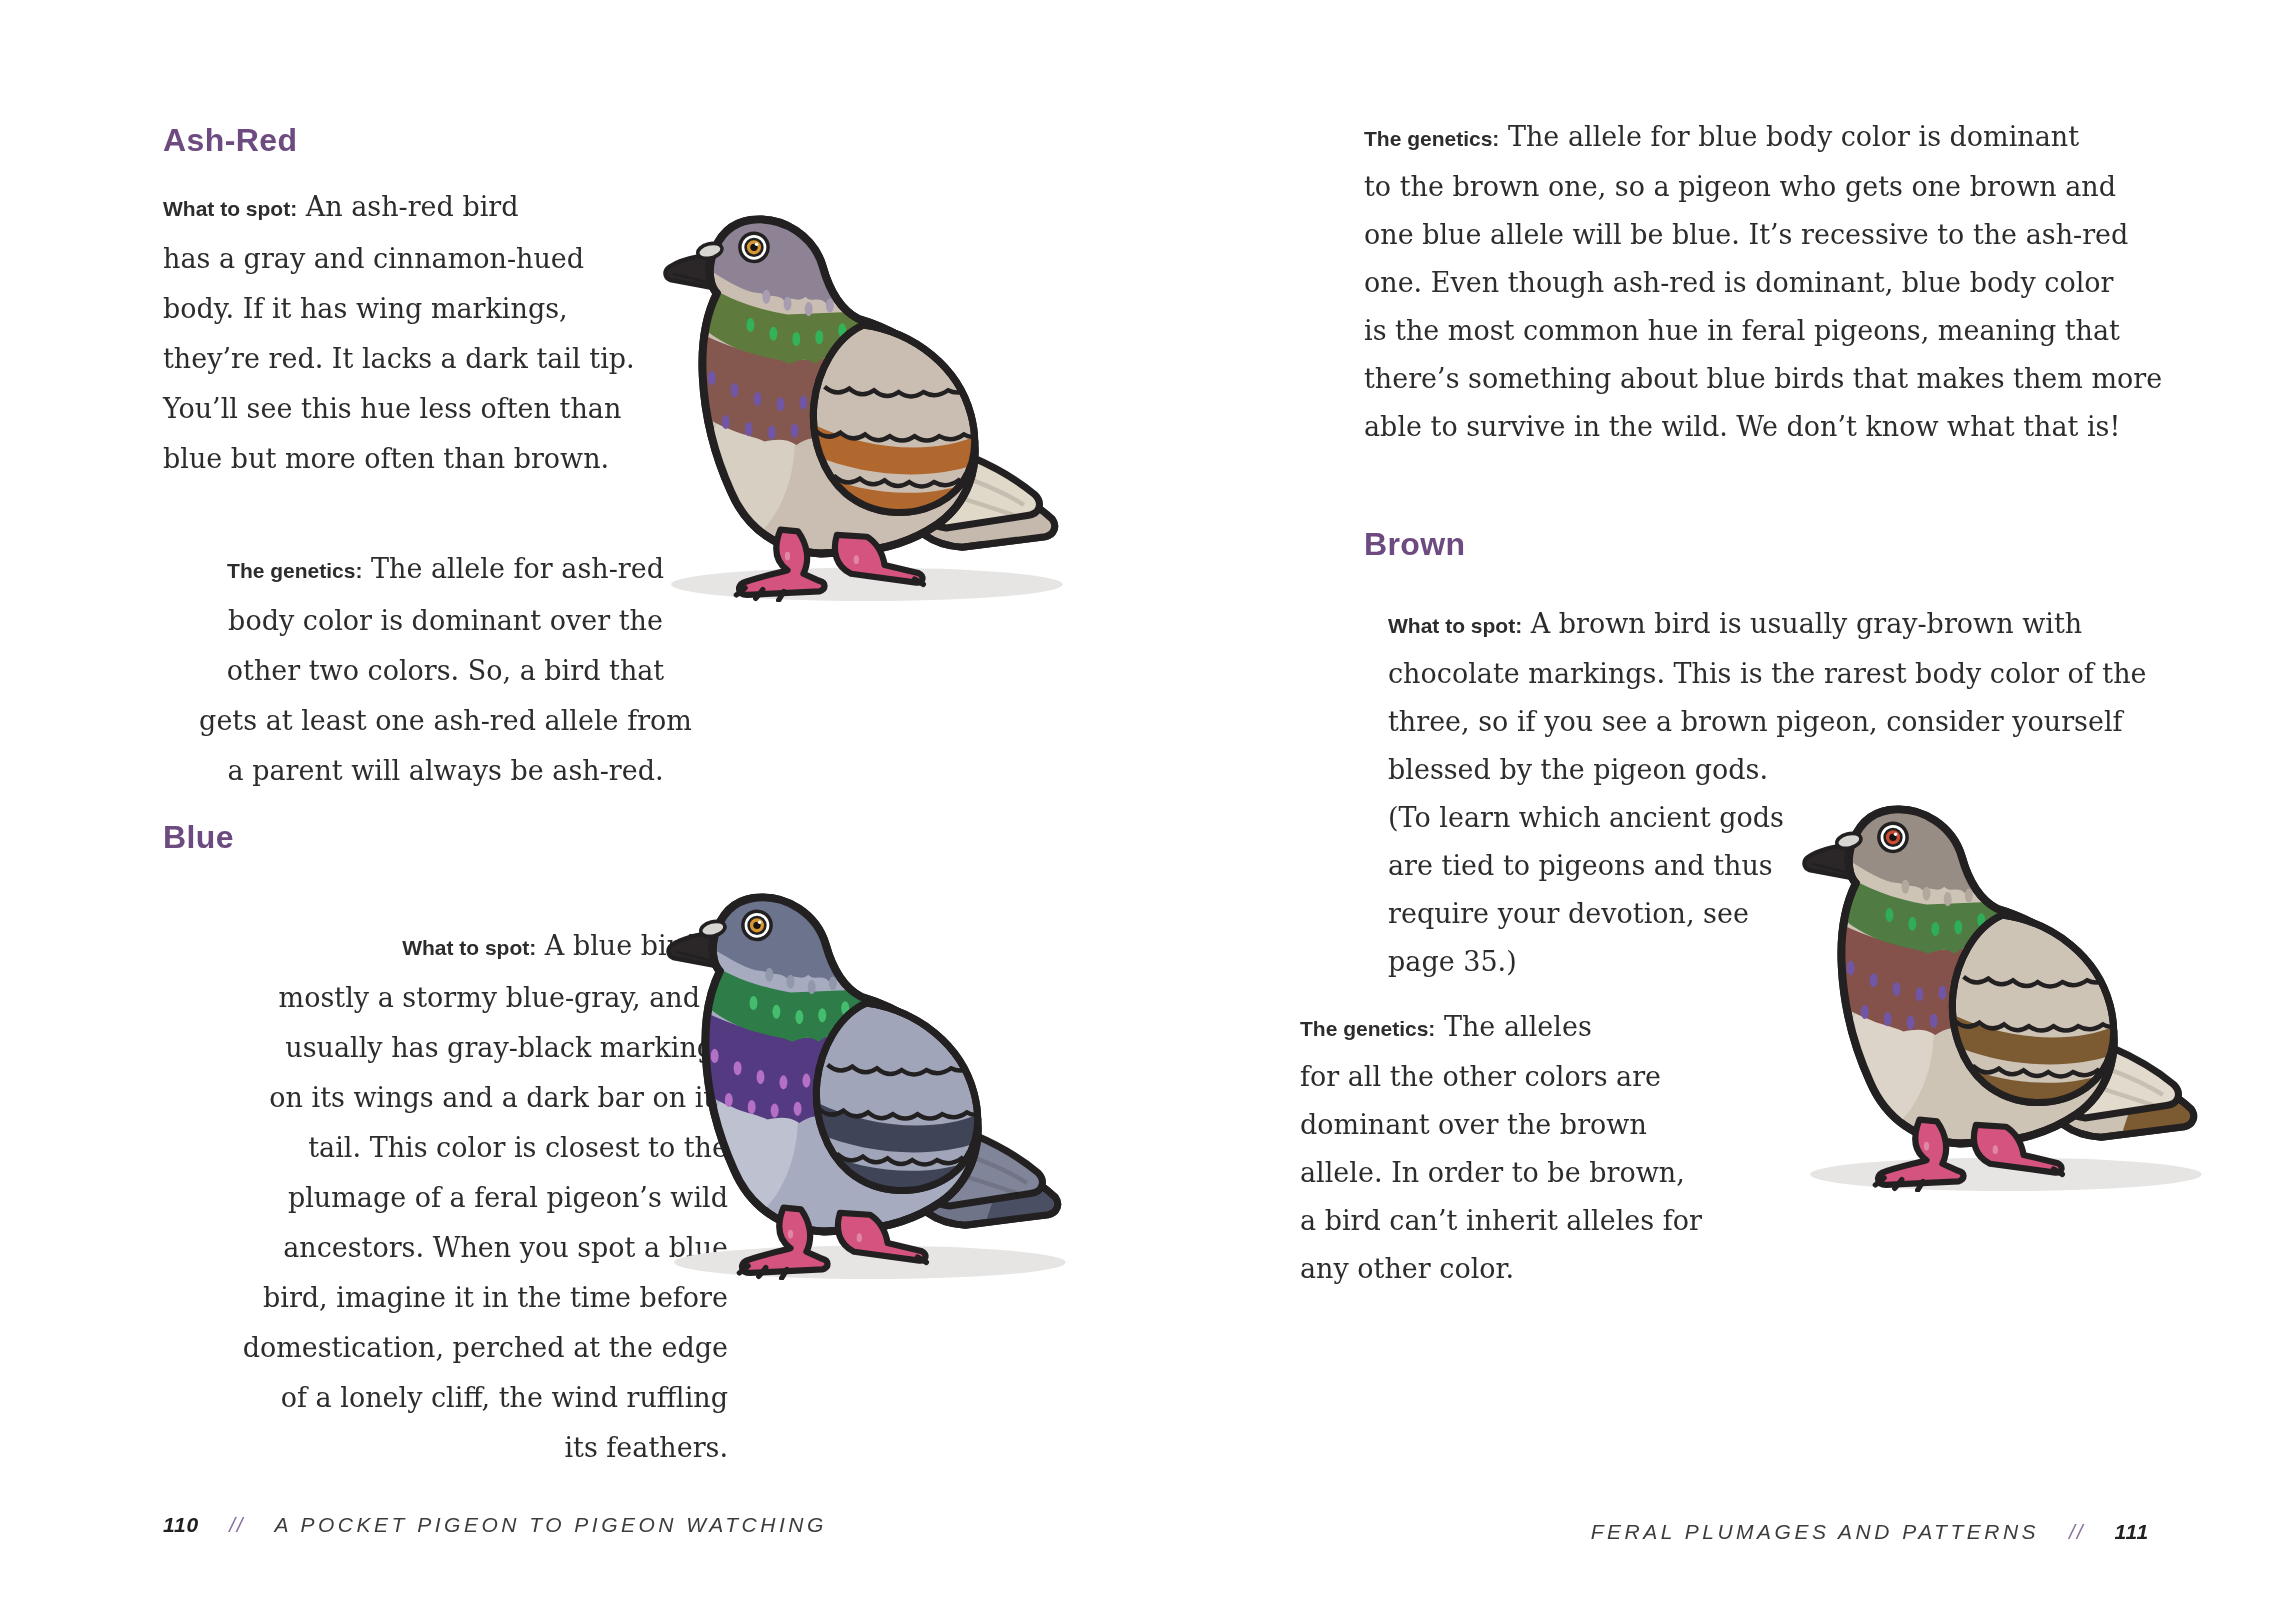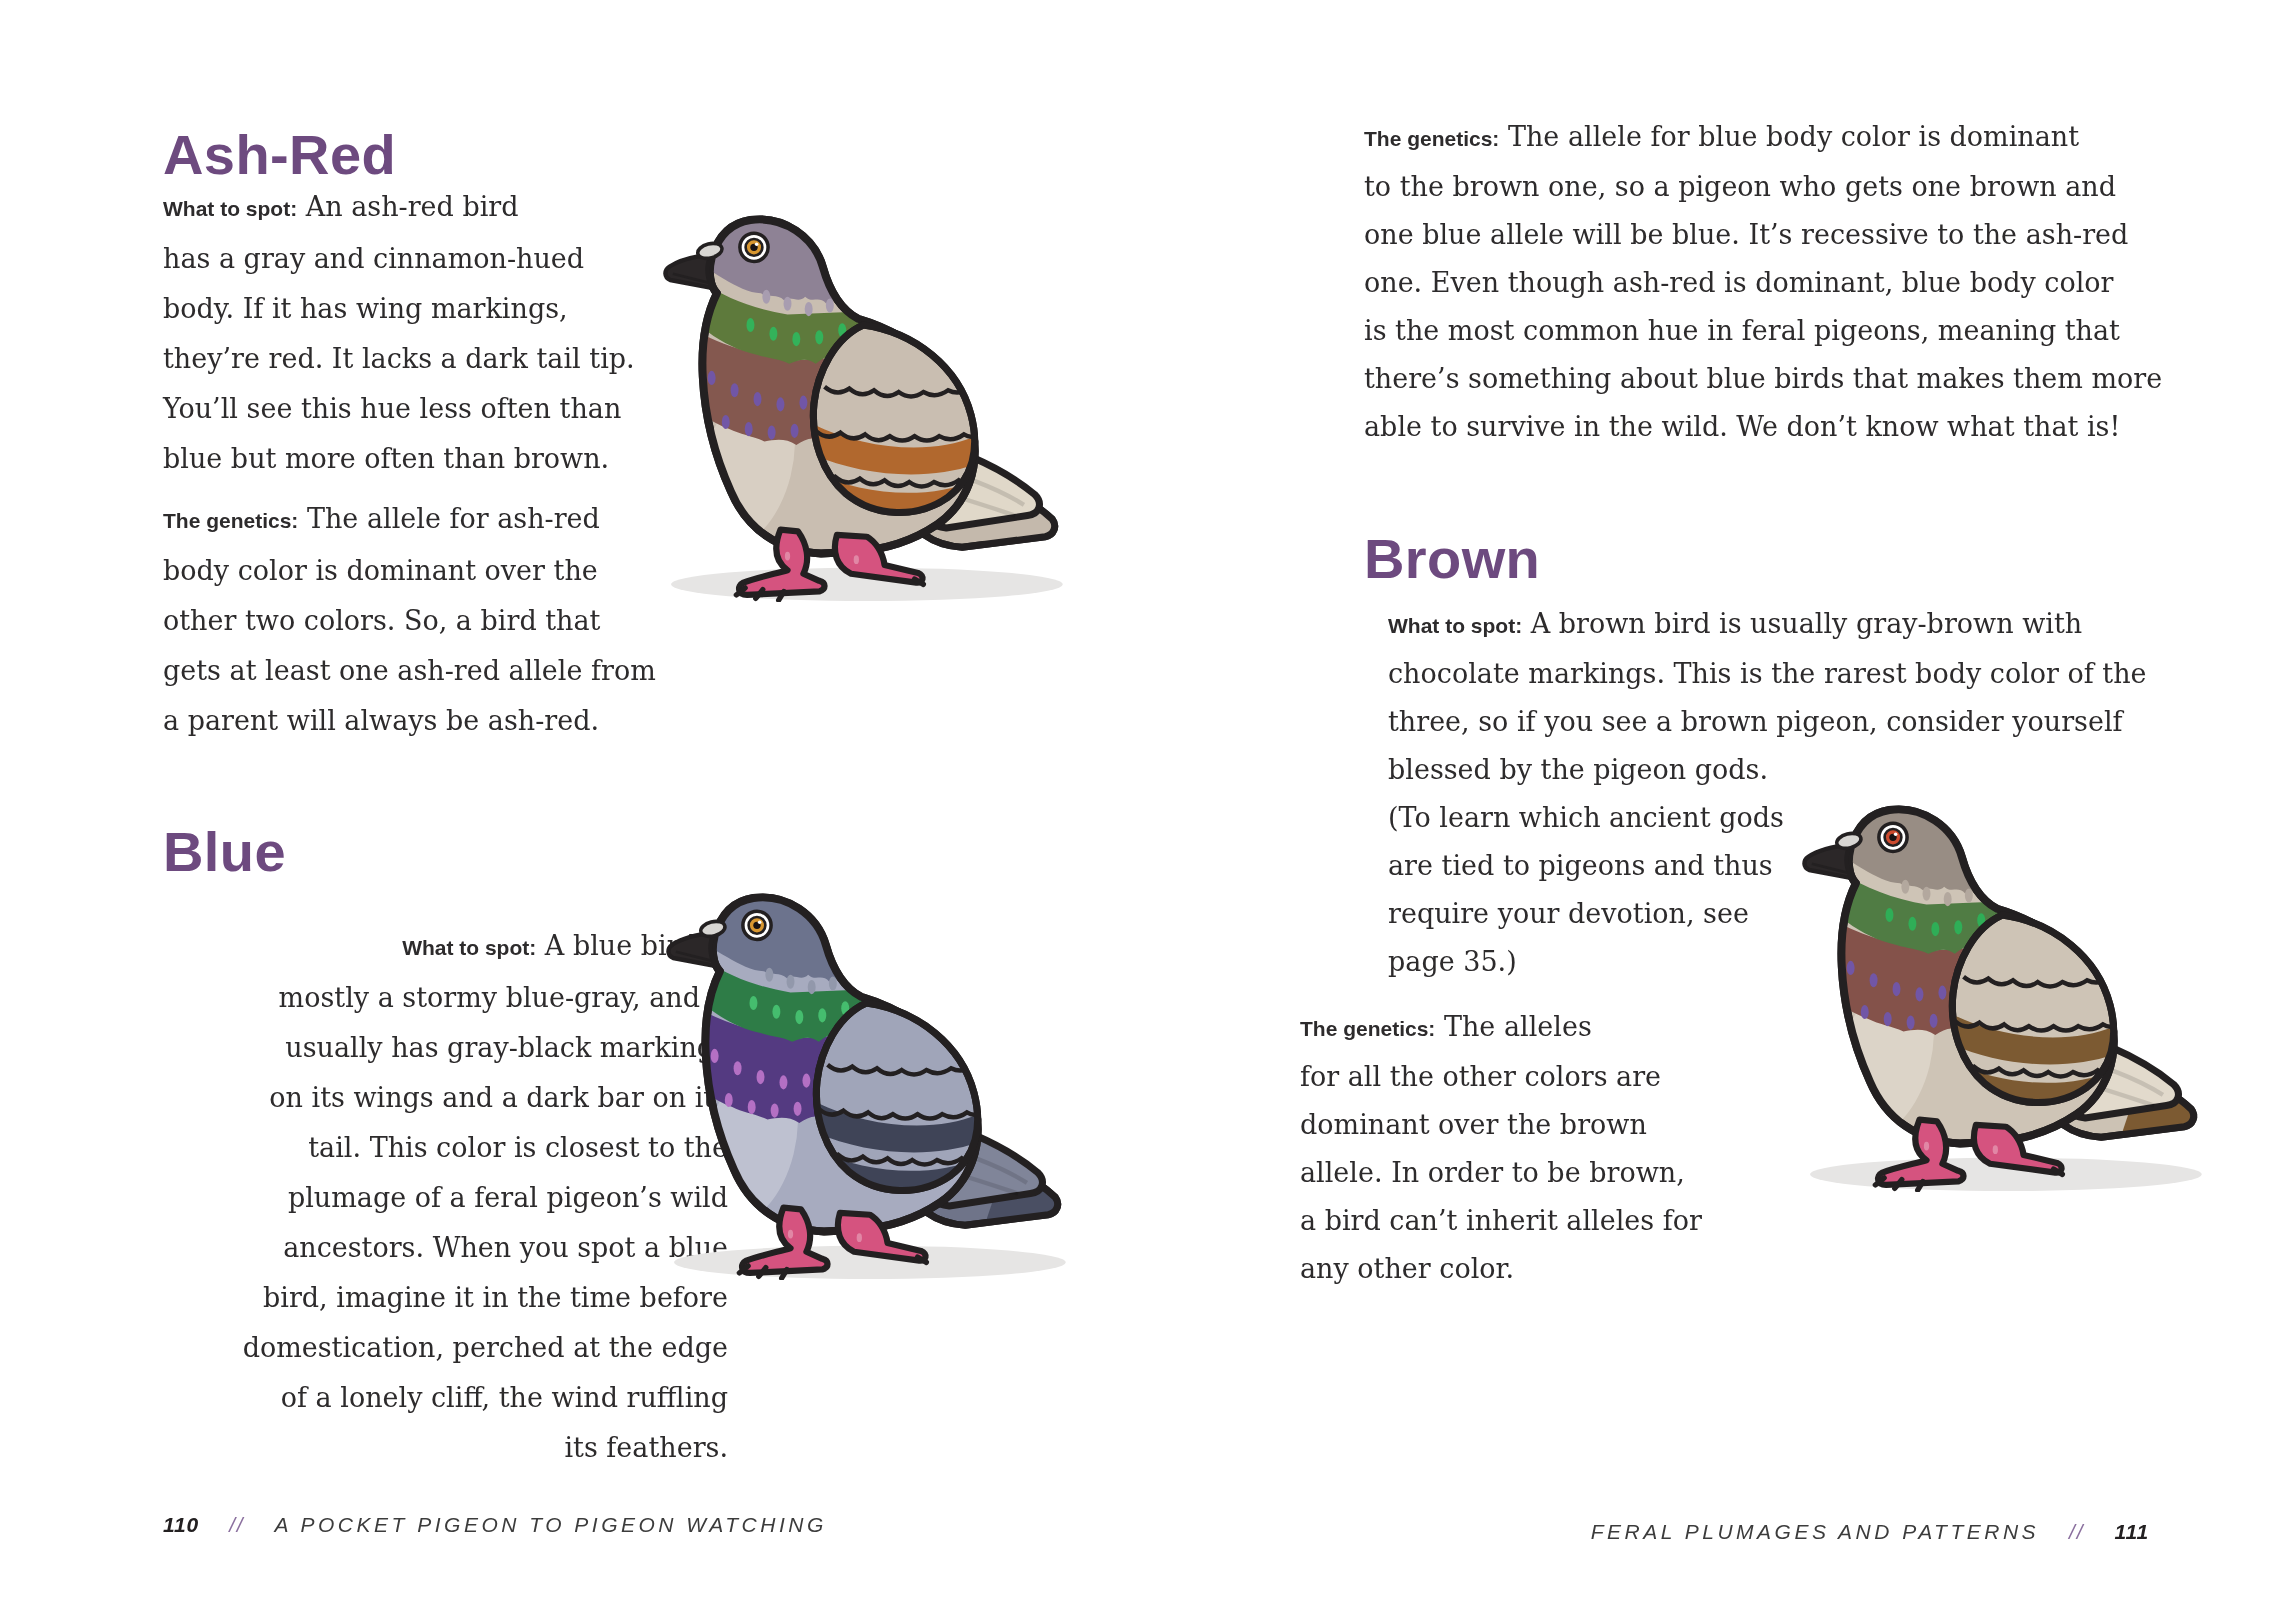--- a/index.html
+++ b/index.html
@@ -3,21 +3,21 @@
 <meta charset="utf-8">
 <style>
   html,body { margin:0; padding:0; background:#ffffff; }
   .spread {
     position:relative; width:2295px; height:1607px; background:#ffffff;
     font-family:"DejaVu Serif", serif; color:#2d2b2c; overflow:hidden;
   }
   .heading {
     position:absolute; margin:0;
     font-family:"Liberation Sans", sans-serif; font-weight:bold;
-    font-size:56px; color:var(--heading,#6d4a7f); letter-spacing:0.4px;
+    font-size:32px; color:var(--heading,#6d4a7f); letter-spacing:0.4px;
   }
   .para {
     position:absolute; margin:0; font-size:27px; line-height:50px;
     white-space:pre-line; color:#2d2b2c;
   }
   .para .lead {
     font-family:"Liberation Sans", sans-serif; font-weight:bold; font-size:21px;
   }
   .page-right .para { line-height:48px; }
   .footer {
@@ -28,21 +28,21 @@
   }
   .footer .pagenum { font-weight:bold; letter-spacing:0.9px; color:#232021; }
   .footer .slash { color:var(--slash,#8a6f9e); margin:0 30px; letter-spacing:1.8px; }
   #footer-left { left:163px; }
   #footer-right { right:146px;margin-top:7px; }
   .pigeon { position:absolute; width:415px; height:397px; }
 
   
   #ashred-heading { left:163px; top:122px; }
   #ashred-spot    { left:163px; top:182px; width:565px; }
-  #ashred-gen     { left:163px; top:494px; width:565px; }
+  #ashred-gen     { left:163px; top:544px; width:565px;text-align:center; }
   #blue-heading   { left:163px; top:819px; }
   #blue-spot      { left:163px; top:921px; width:565px;text-align:right; }
   #bluegen-para   { left:1364px; top:113px; width:883px; }
   #brown-heading  { left:1364px; top:526px; }
   #brown-spot     { left:1364px; top:600px; width:883px;margin-left:24px; }
   #brown-gen      { left:1300px; top:1003px; width:565px; }
   #pigeon-ashred  { left:655px;  top:205px; }
   #pigeon-blue    { left:658px;  top:883px; }
   #pigeon-brown   { left:1794px; top:795px; }
 </style>

